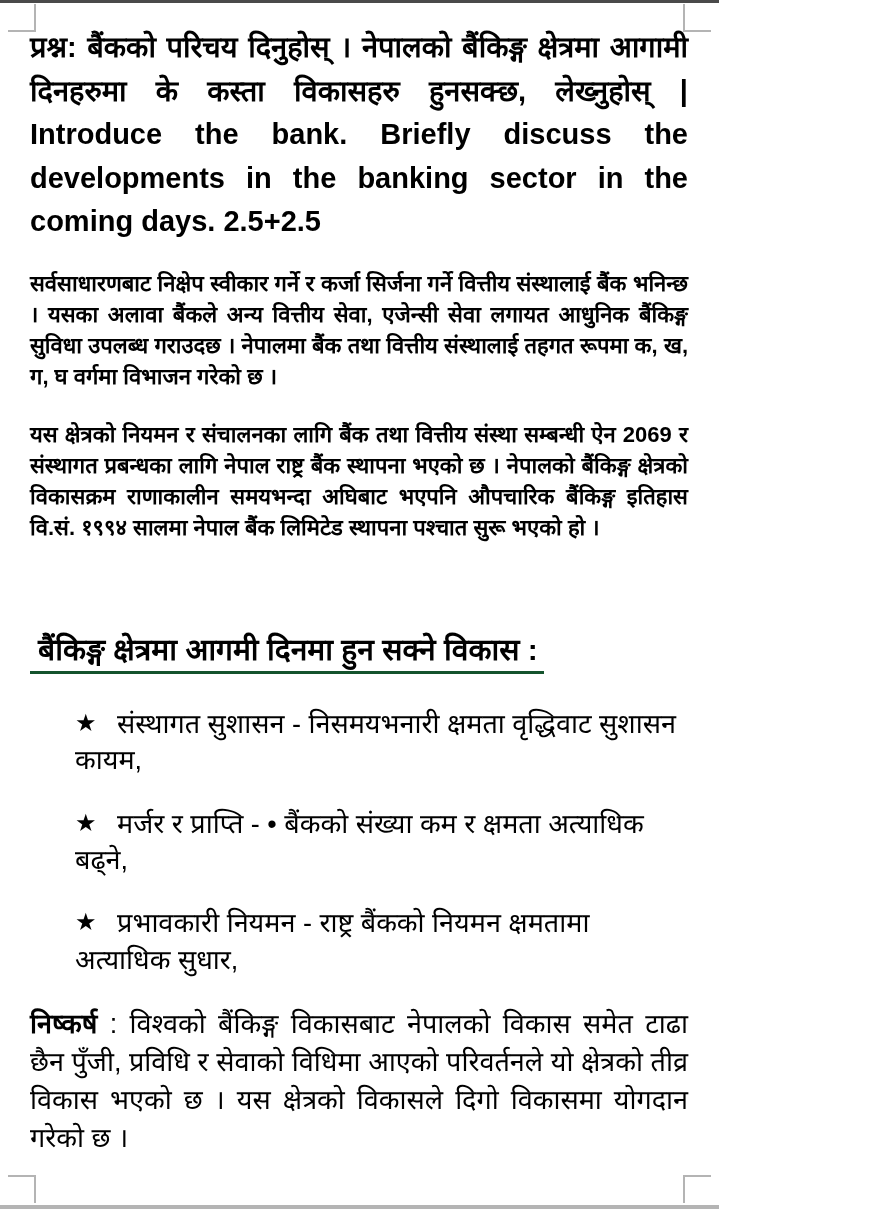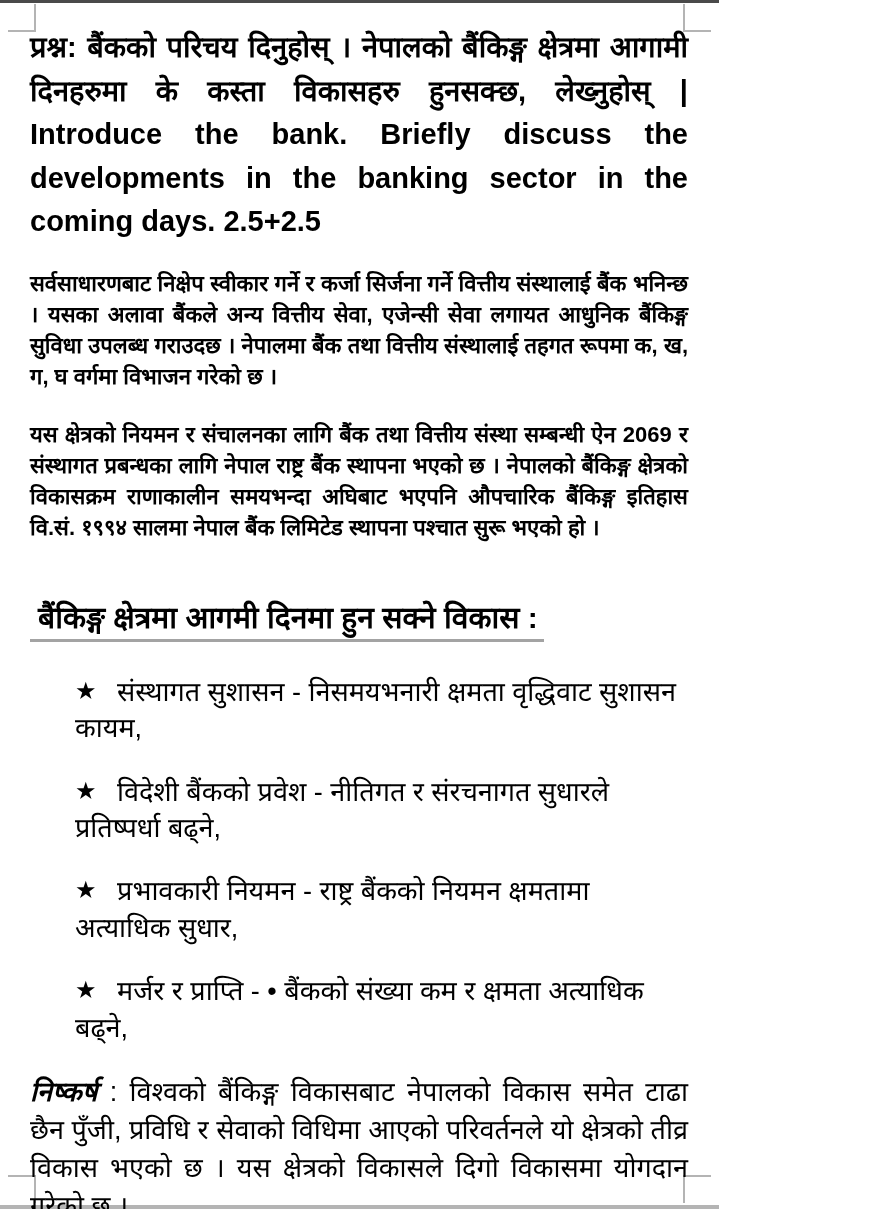--- a/index.html
+++ b/index.html
@@ -42,25 +42,25 @@
   }
   .body-para {
     margin: 0 0 27px 0;
     font-size: 22px;
     font-weight: bold;
     line-height: 1.41;
     text-align: justify;
   }
   .section-heading {
     display: inline-block;
-    margin: 28px 0 6px 0;
+    margin: 60px 0 6px 0;
     padding: 0 6px 2px 8px;
     font-size: 30px;
     font-weight: bold;
-    border-bottom: 3px solid #a3a3a3;
+    border-bottom: 3px solid #14532d;
     line-height: 1.3;
   }
   .bullet-list {
     list-style: none;
     margin: 26px 0 0 0;
     padding: 0 0 0 45px;
   }
   .bullet-list li {
     font-size: 27px;
     line-height: 1.35;
@@ -71,21 +71,21 @@
     margin-right: 13px;
     font-size: 24px;
     transform: translateY(-2px);
   }
   .conclusion {
     margin: 10px 0 0 0;
     font-size: 27px;
     line-height: 1.41;
     text-align: justify;
   }
-  .conclusion .label { font-weight: bold; font-style: italic; }
+  .conclusion .label { font-weight: bold; }
 </style>
 </head>
 <body>
 
 <div class="page">
 
   <div class="top-edge-line"></div>
   <div class="crop crop-tl"></div>
   <div class="crop crop-tr"></div>
   <div class="crop crop-bl"></div>
@@ -104,29 +104,25 @@
       <h2 class="section-heading">बैंकिङ्ग क्षेत्रमा आगमी दिनमा हुन सक्ने विकास :</h2>
     </div>
 
     <ul class="bullet-list">
       <li>
         <span class="star">★</span>
         <span>संस्थागत सुशासन - निसमयभनारी क्षमता वृद्धिवाट सुशासन कायम,</span>
       </li>
       <li>
         <span class="star">★</span>
-        <span>विदेशी बैंकको प्रवेश - नीतिगत र संरचनागत सुधारले प्रतिष्पर्धा बढ्ने,</span>
+        <span>मर्जर र प्राप्ति - • बैंकको संख्या कम र क्षमता अत्याधिक बढ्ने,</span>
       </li>
       <li>
         <span class="star">★</span>
         <span>प्रभावकारी नियमन - राष्ट्र बैंकको नियमन क्षमतामा अत्याधिक सुधार,</span>
-      </li>
-      <li>
-        <span class="star">★</span>
-        <span>मर्जर र प्राप्ति - • बैंकको संख्या कम र क्षमता अत्याधिक बढ्ने,</span>
       </li>
     </ul>
 
     <p class="conclusion">
       <span class="label">निष्कर्ष</span><span> : </span><span>विश्वको बैंकिङ्ग विकासबाट नेपालको विकास समेत टाढा छैन पुँजी, प्रविधि र सेवाको विधिमा आएको परिवर्तनले यो क्षेत्रको तीव्र विकास भएको छ । यस क्षेत्रको विकासले दिगो विकासमा योगदान गरेको छ ।</span>
     </p>
 
   </div>
 </div>
 

